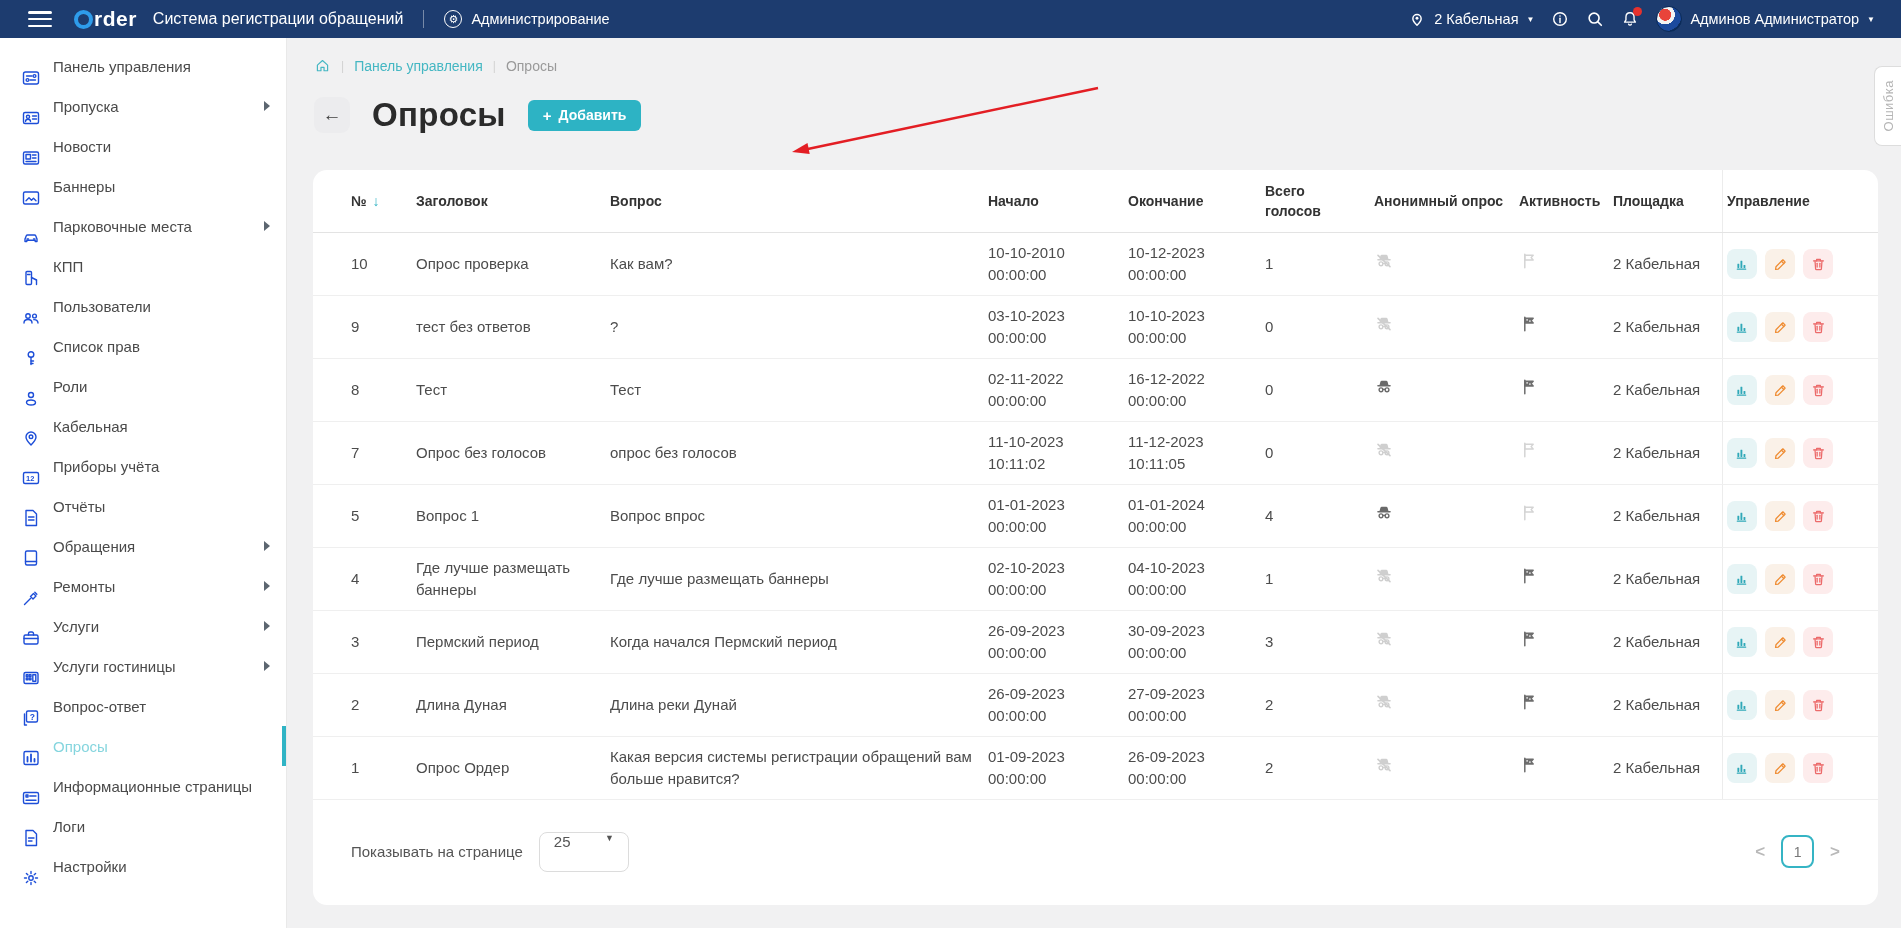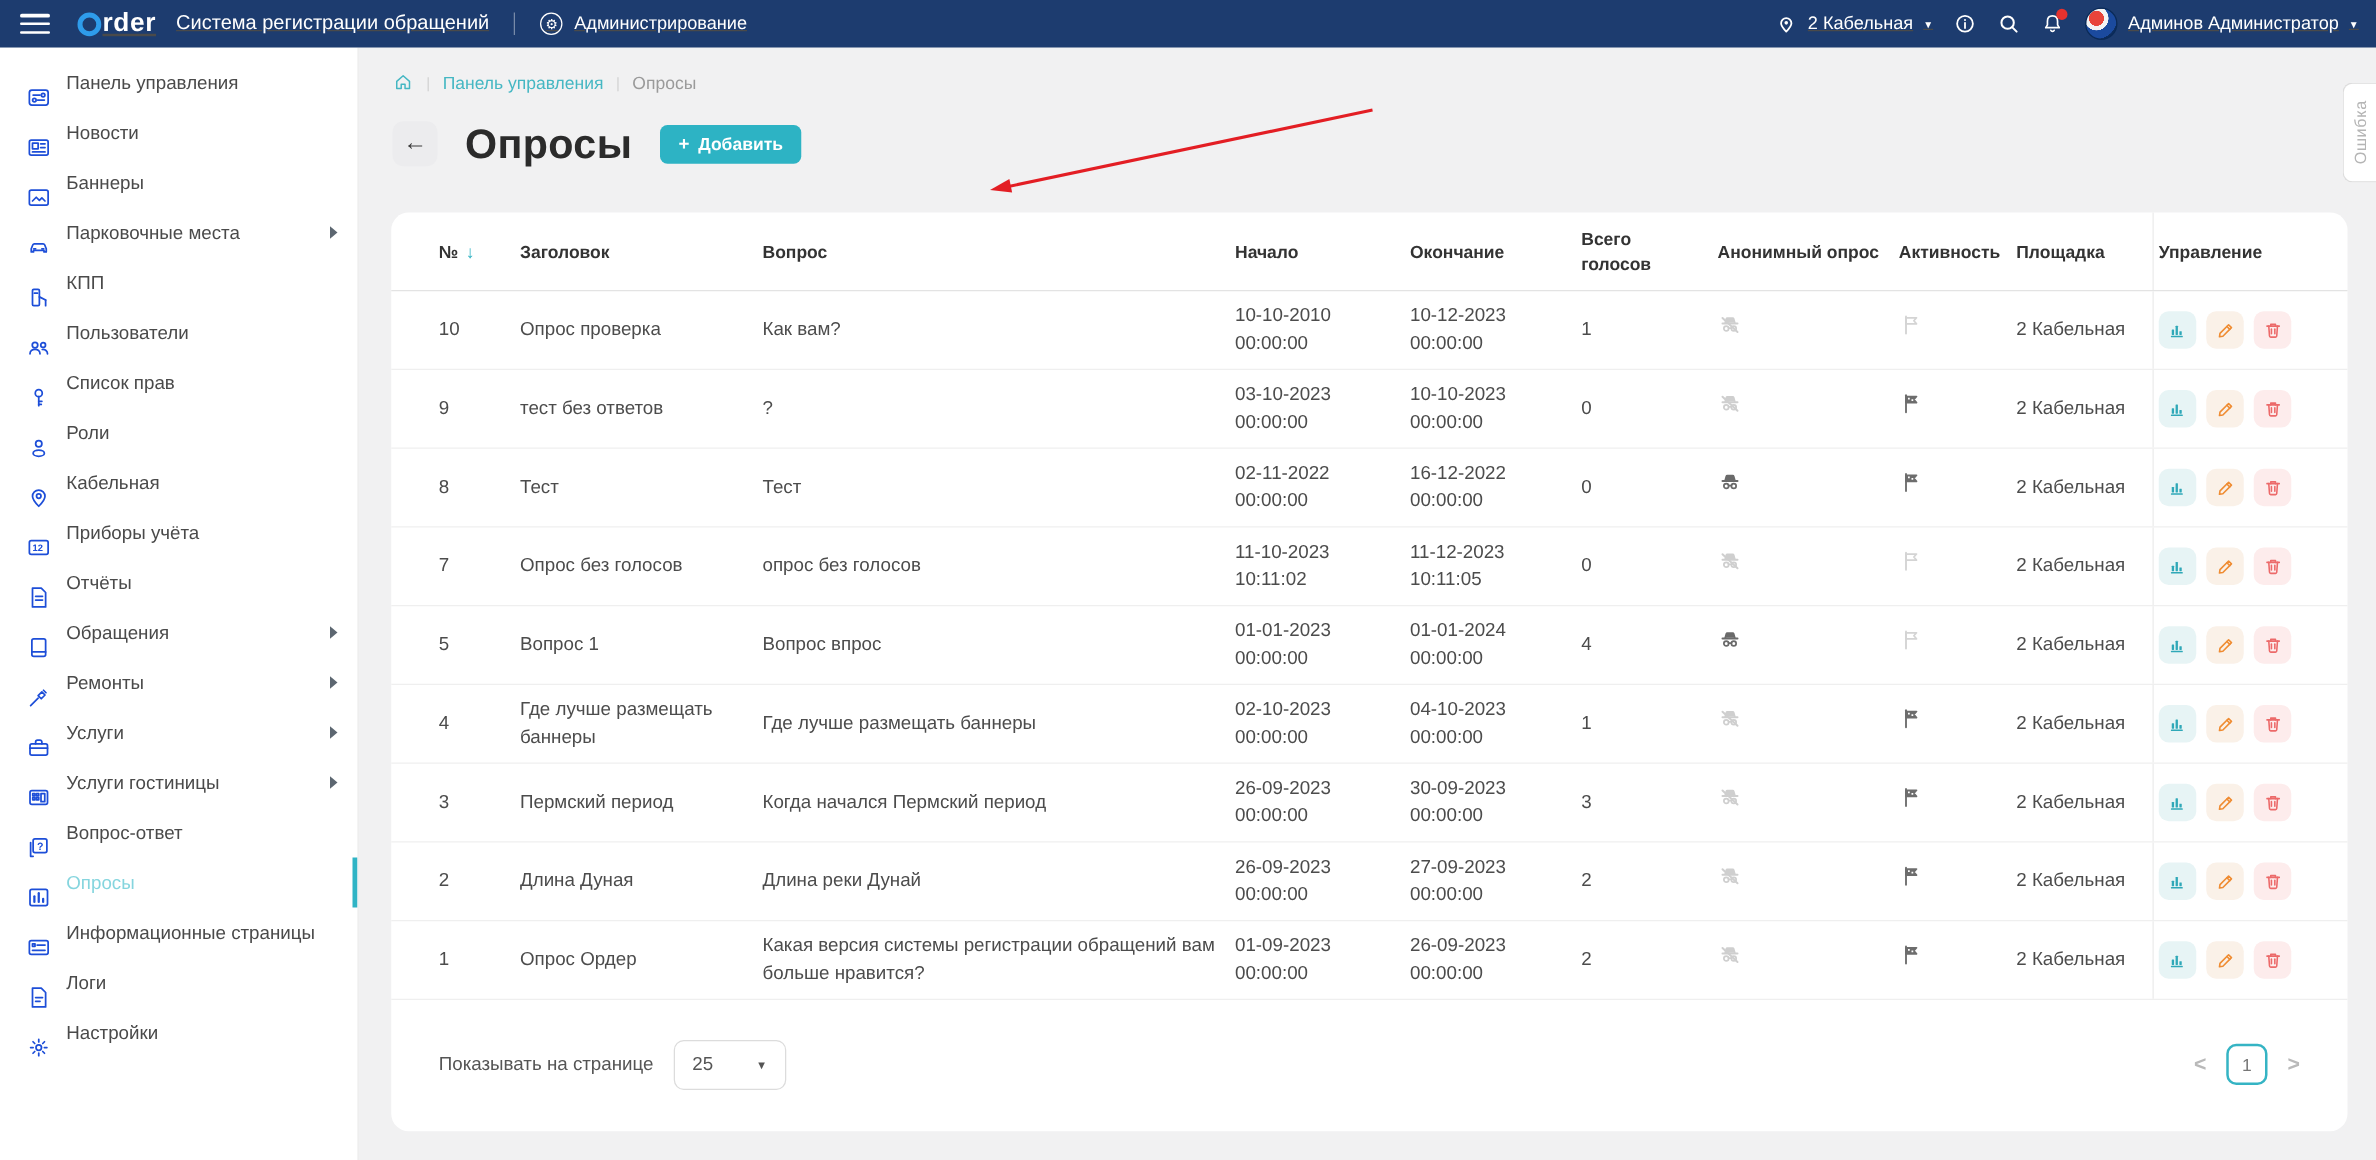--- a/index.html
+++ b/index.html
@@ -6,21 +6,21 @@
   html,body { width:1901px; height:928px; }
   body {
     font-family:"Liberation Sans","DejaVu Sans",sans-serif;
     background:#f1f1f2; position:relative; overflow:hidden; color:#4a4a4a;
   }
   svg { display:block; }
 
   
   .topbar {
     position:absolute; top:0; left:0; width:1901px; height:38px;
-    background:#1d3c6f; display:flex; align-items:center; padding:0 14px; z-index:20;text-decoration:underline;
+    background:#1d3c6f; display:flex; align-items:center; padding:0 26px; z-index:20;
   }
   .hamburger { width:24px; height:16px; display:flex; flex-direction:column; justify-content:space-between; cursor:pointer; margin-left:2px; }
   .hamburger span { height:2.5px; background:#fff; border-radius:2px; }
   .brand { display:flex; align-items:center; margin-left:22px; }
   .o-ring { width:19px; height:19px; border:4px solid #2e9ceb; border-radius:50%; display:inline-block; }
   .brand-rest { color:#fff; font-size:21px; font-weight:700; letter-spacing:.5px; margin-left:1px; }
   .system-name { color:#fff; font-size:16px; margin-left:16px; }
   .tb-divider { width:1px; height:18px; background:rgba(255,255,255,.4); margin:0 20px; }
   .section { display:flex; align-items:center; gap:9px; color:#fff; font-size:14.5px; }
   .circle-gear { width:18px; height:18px; border:1.6px solid #fff; border-radius:50%; color:#fff; font-size:11px; display:flex; align-items:center; justify-content:center; }
@@ -81,21 +81,21 @@
   .flag-on { color:#6d6d6d; } .flag-off { color:#d4d4d4; }
   .act-btn { width:30px; height:30px; border:none; border-radius:8px; margin-right:8px; display:flex; align-items:center; justify-content:center; cursor:pointer; }
   .act-btn svg { width:17px; height:17px; }
   .btn-stats { background:#e7f4f5; color:#2fa8b8; }
   .btn-edit { background:#faf1e8; color:#ef8c32; }
   .btn-delete { background:#fdecec; color:#ec6a6a; }
 
   
   .card-footer { height:103px; display:flex; align-items:center; padding:0 38px; }
   .pp-label { font-size:15px; color:#555; }
-  .pp-select { margin-left:16px; width:90px; height:40px; border:1px solid #dcdcdc; border-radius:8px; display:flex; align-items:center; padding:0 14px; font-size:15px; color:#555; cursor:pointer; background:#fff; }
+  .pp-select { margin-left:16px; width:90px; height:40px; border:1px solid #dcdcdc; border-radius:8px; display:flex; align-items:flex-start; padding:0 14px; font-size:15px; color:#555; cursor:pointer; background:#fff; }
   .pp-caret { margin-left:auto; font-size:9px; color:#555; }
   .pager { margin-left:auto; display:flex; align-items:center; gap:16px; }
   .pg-chev { color:#b9b9b9; font-size:17px; cursor:pointer; font-weight:600; }
   .pg-current { width:33px; height:33px; border:2px solid #35b4c4; border-radius:8px; display:flex; align-items:center; justify-content:center; font-size:14px; color:#777; cursor:pointer; background:#fff; }
 
   
   .annotation { position:absolute; left:0; top:0; width:1901px; height:928px; pointer-events:none; z-index:30; }
   .error-tab { position:absolute; right:0; top:66px; width:27px; height:80px; background:#fff; border:1px solid #ddd; border-right:none; border-radius:8px 0 0 8px; z-index:40; display:flex; align-items:center; justify-content:center; }
   .error-tab span { writing-mode:vertical-rl; transform:rotate(180deg); font-size:13px; color:#b5b5b5; letter-spacing:.5px; }
 </style>
@@ -164,20 +164,33 @@
             <circle cx="13.5" cy="8" r="1.4"></circle>
             <line x1="9" y1="12" x2="14.5" y2="12"></line>
             <circle cx="6.5" cy="12" r="1.4"></circle>
           </svg>
         </span>
         <span class="s-label">Панель управления</span>
       </div>
       <div class="side-item">
         <span class="s-icon">
           <svg viewBox="0 0 20 20" fill="none" stroke="currentColor" stroke-width="1.4" stroke-linecap="round" stroke-linejoin="round" width="100%" height="100%">
+            <rect x="2.5" y="4.5" width="15" height="11" rx="1.5"></rect>
+            <circle cx="7" cy="8.8" r="1.6"></circle>
+            <path d="M4.5 13.5 c0-1.4 1.1-2.2 2.5-2.2 s2.5 .8 2.5 2.2"></path>
+            <line x1="11.5" y1="8" x2="15.5" y2="8"></line>
+            <line x1="11.5" y1="11" x2="15.5" y2="11"></line>
+          </svg>
+        </span>
+        <span class="s-label">Пропуска</span>
+        <span class="s-arrow"></span>
+      </div>
+      <div class="side-item">
+        <span class="s-icon">
+          <svg viewBox="0 0 20 20" fill="none" stroke="currentColor" stroke-width="1.4" stroke-linecap="round" stroke-linejoin="round" width="100%" height="100%">
             <rect x="2.5" y="4" width="15" height="12" rx="1.5"></rect>
             <rect x="5" y="6.5" width="4.5" height="4.5"></rect>
             <line x1="11.5" y1="7" x2="15" y2="7"></line>
             <line x1="11.5" y1="10" x2="15" y2="10"></line>
             <line x1="5" y1="13.5" x2="15" y2="13.5"></line>
           </svg>
         </span>
         <span class="s-label">Новости</span>
       </div>
       <div class="side-item">

